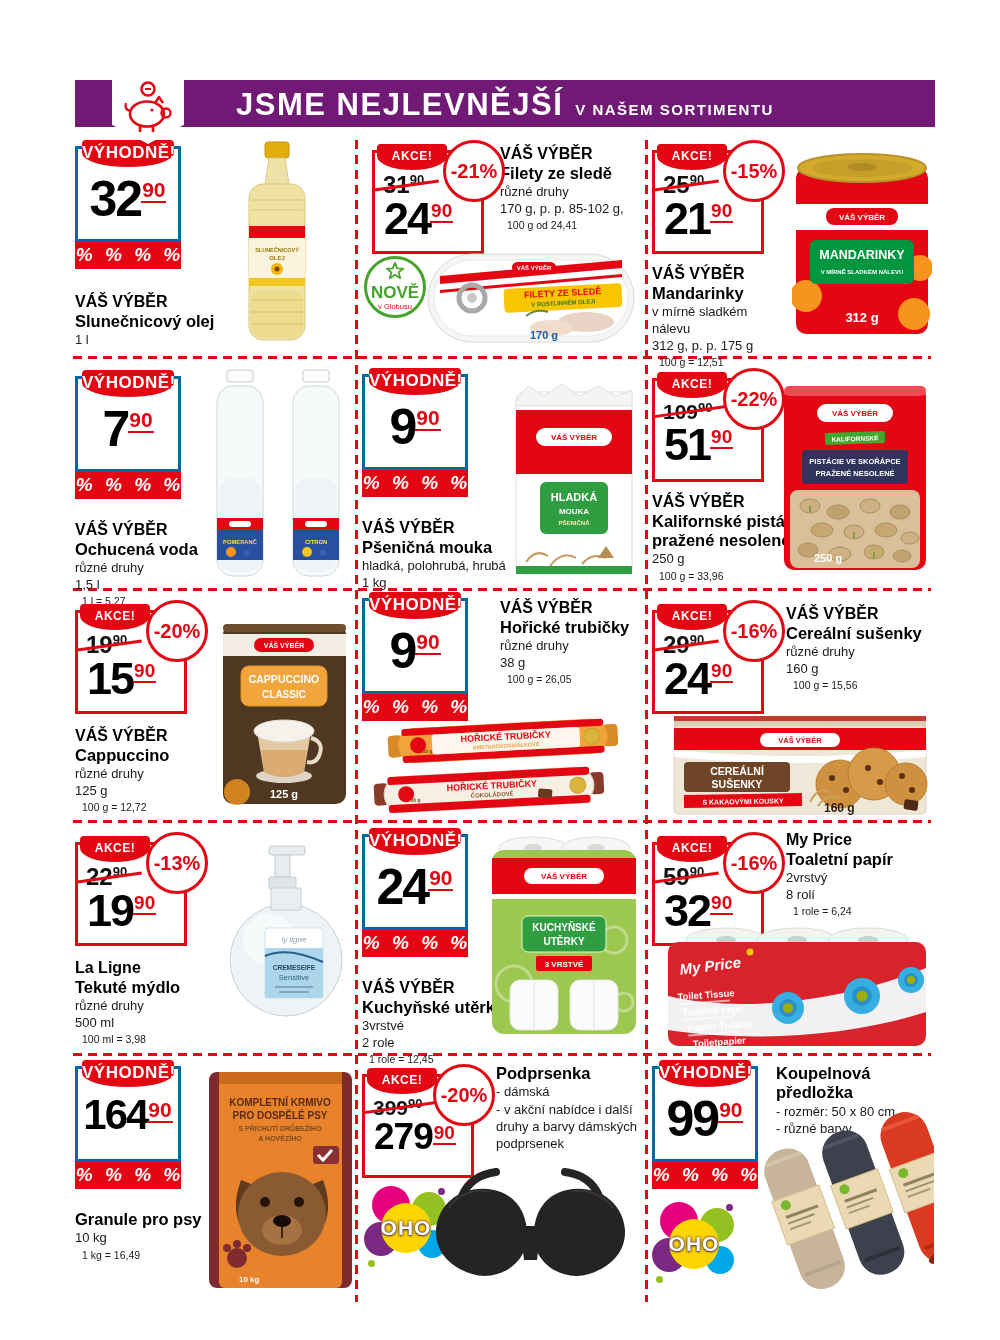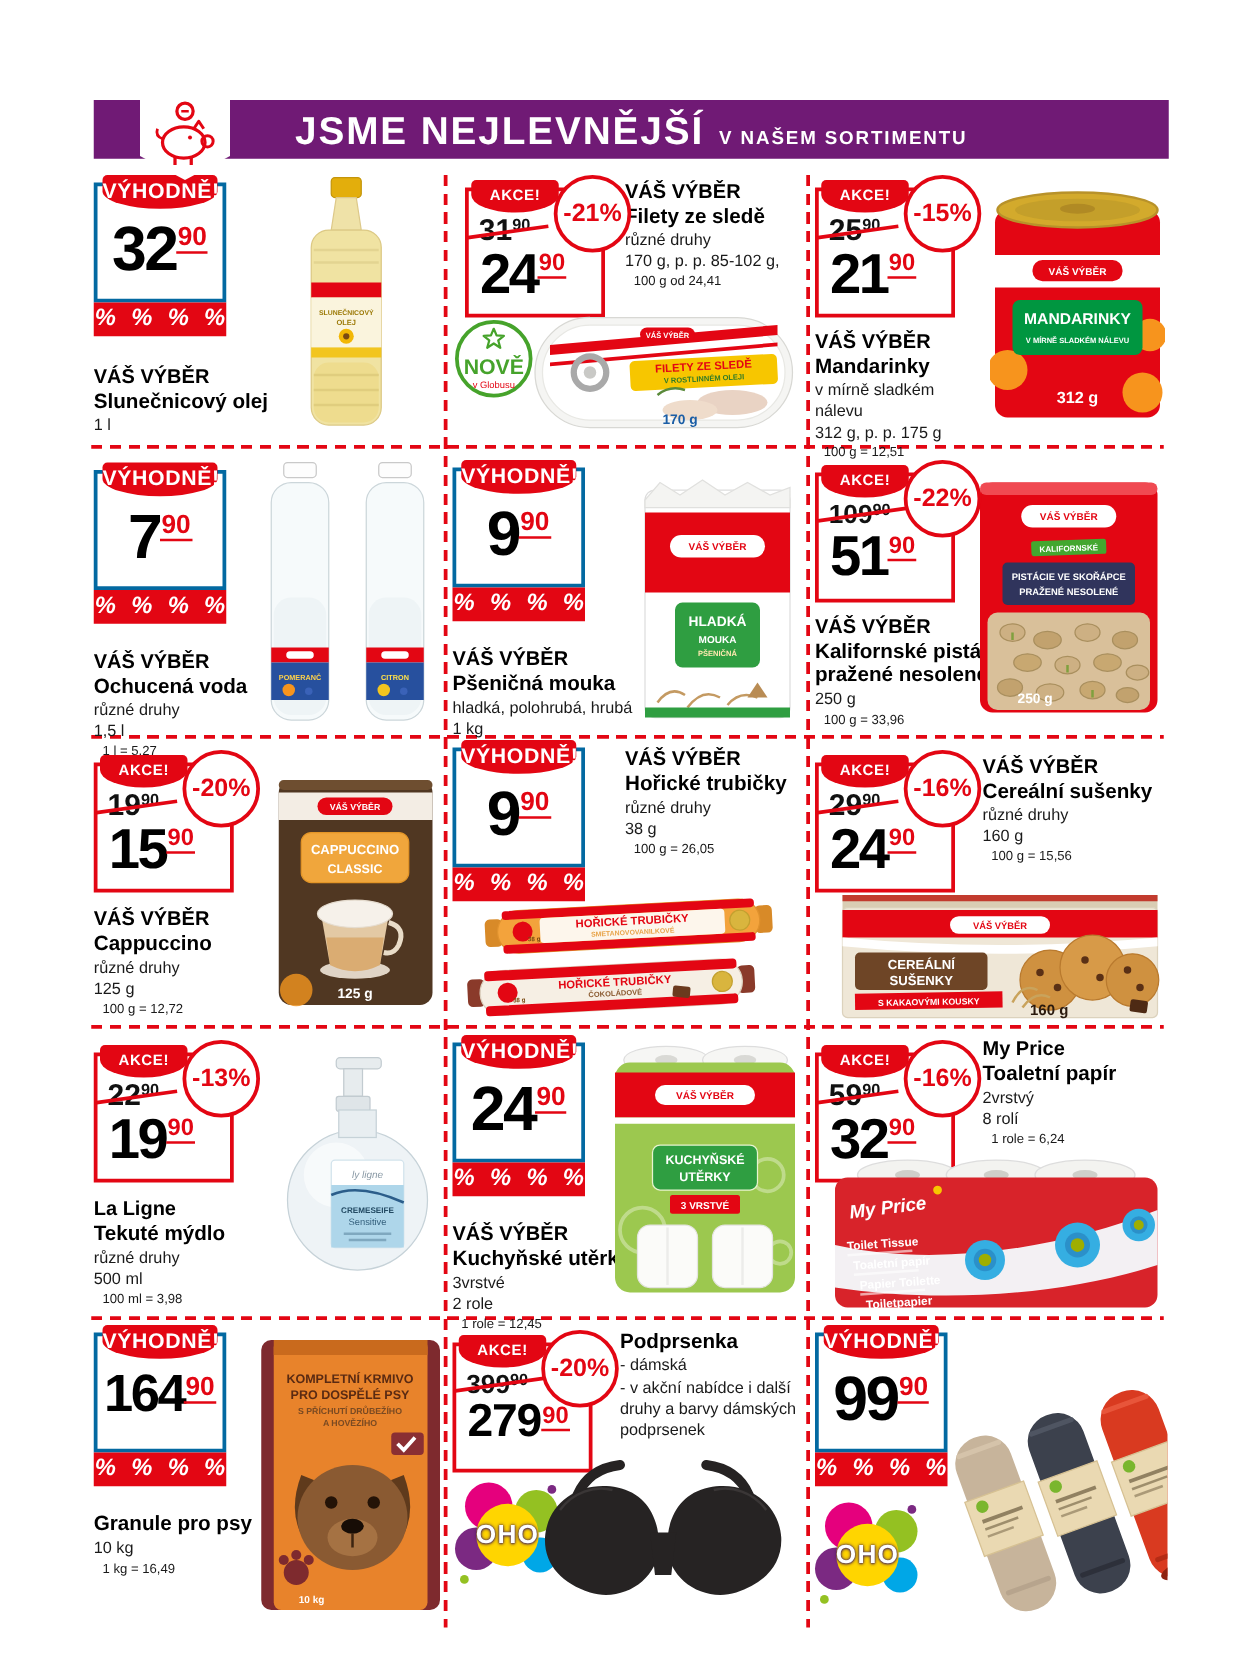--- a/index.html
+++ b/index.html
@@ -670,20 +670,25 @@
 
   <div class="cell" style="left:652px;top:1062px;height:240px">
     <div class="pbV" style="left:0;top:4px">
       <div class="ribbon">VÝHODNĚ!</div>
       <div class="price">
         <span class="pi">99</span>
           <span class="sup">90</span>
       </div>
       <div class="strip">% % % % %</div>
     </div>
+    <div class="tb" style="left:124px;top:2px;width:154px">
+      <div class="name">Koupelnová předložka</div>
+      <div class="line">- rozměr: 50 x 80 cm</div>
+      <div class="line">- různé barvy</div>
+    </div>
     <div class="oho" style="left:0;top:140px">
       <i style="left:8px;top:0;width:38px;height:38px;background:#e5007d"></i>
       <i style="left:0;top:36px;width:34px;height:34px;background:#7b2982"></i>
       <i style="left:48px;top:6px;width:34px;height:34px;background:#94c122"></i>
       <i style="left:54px;top:44px;width:28px;height:28px;background:#00a7e7"></i>
       <i style="left:17px;top:17px;width:50px;height:50px;background:#ffd500"></i>
       <i style="left:74px;top:2px;width:7px;height:7px;background:#7b2982"></i>
       <i style="left:4px;top:74px;width:7px;height:7px;background:#94c122"></i>
       <span class="ohot">OHO</span>
     </div>

